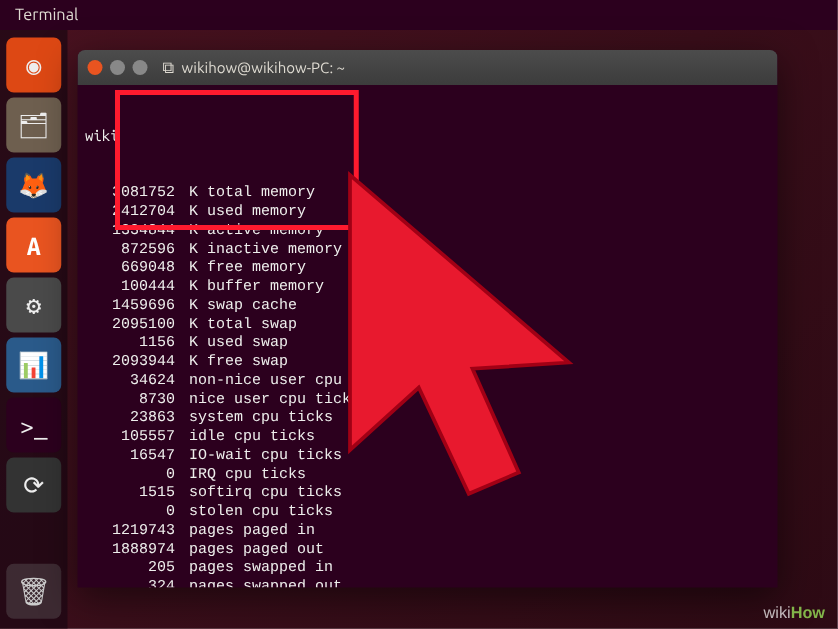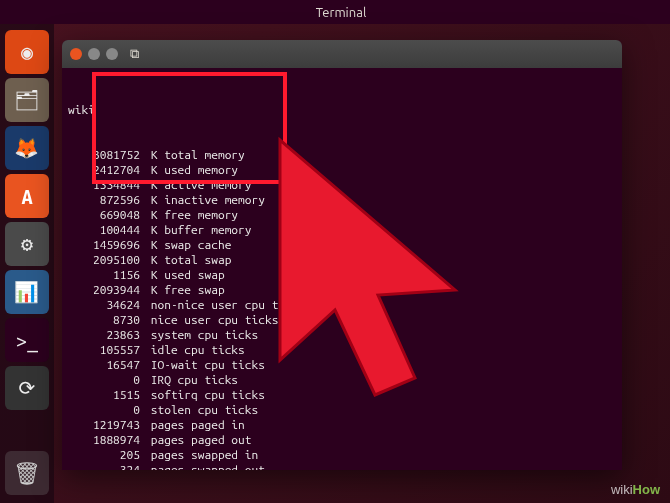--- a/index.html
+++ b/index.html
@@ -5,21 +5,21 @@
   * { margin: 0; padding: 0; box-sizing: border-box; }
   body {
     width: 670px; height: 503px;
     background: linear-gradient(135deg, #4a1220 0%, #3a0e1a 50%, #2d0a14 100%);
     font-family: "Ubuntu Mono", "DejaVu Sans Mono", monospace;
     overflow: hidden; position: relative;
   }
   .top-panel {
     position: absolute; top: 0; left: 0; right: 0; height: 24px;
     background: #2c001e; color: #dfdbd2; font-family: Ubuntu, sans-serif;
-    font-size: 13px; display: flex; align-items: center; padding-left: 12px; justify-content: center;
+    font-size: 13px; display: flex; align-items: center; padding-left: 12px;
   }
   .launcher {
     position: absolute; top: 24px; left: 0; width: 54px; bottom: 0;
     background: rgba(30, 8, 20, 0.75);
     display: flex; flex-direction: column; align-items: center;
     padding-top: 6px; gap: 4px;
   }
   .launcher-item {
     width: 44px; height: 44px; border-radius: 6px;
     background: rgba(255,255,255,0.08);
@@ -55,21 +55,21 @@
   .win-btn { width: 12px; height: 12px; border-radius: 50%; }
   .close-btn { background: #e95420; }
   .min-btn { background: #888; }
   .max-btn { background: #888; }
   .title-icon { margin-left: 6px; font-size: 13px; }
   .terminal-body {
     flex: 1; padding: 4px 6px; color: #eeeeec;
     font-size: 12px; line-height: 15px; white-space: pre;
     overflow: hidden;
   }
-  .line { display: flex; }
+  .line { display: flex; font-family: Liberation Mono, monospace; }
   .num { width: 76px; text-align: right; padding-right: 4px; }
   .highlight-box {
     position: absolute; top: 72px; left: 92px; width: 195px; height: 112px;
     border: 4px solid #ff1a2e; pointer-events: none;
   }
   .big-cursor {
     position: absolute; top: 130px; left: 260px; pointer-events: none;
   }
   .watermark {
     position: absolute; bottom: 6px; right: 10px;
@@ -95,20 +95,21 @@
   <div class="launcher-item updates">⟳</div>
   <div class="trash">🗑</div>
 </div>
 
 <div class="terminal-window">
   <div class="titlebar">
     <span class="win-btn close-btn"></span>
     <span class="win-btn min-btn"></span>
     <span class="win-btn max-btn"></span>
     <span class="title-icon">⧉</span>
+    <span>wikihow@wikihow-PC: ~</span>
   </div>
   <div class="terminal-body">
     <div>wiki</div>
     <div id="lines"><div class="line"><span class="num">3081752</span><span> K total memory</span></div><div class="line"><span class="num">2412704</span><span> K used memory</span></div><div class="line"><span class="num">1334844</span><span> K active memory</span></div><div class="line"><span class="num">872596</span><span> K inactive memory</span></div><div class="line"><span class="num">669048</span><span> K free memory</span></div><div class="line"><span class="num">100444</span><span> K buffer memory</span></div><div class="line"><span class="num">1459696</span><span> K swap cache</span></div><div class="line"><span class="num">2095100</span><span> K total swap</span></div><div class="line"><span class="num">1156</span><span> K used swap</span></div><div class="line"><span class="num">2093944</span><span> K free swap</span></div><div class="line"><span class="num">34624</span><span> non-nice user cpu ticks</span></div><div class="line"><span class="num">8730</span><span> nice user cpu ticks</span></div><div class="line"><span class="num">23863</span><span> system cpu ticks</span></div><div class="line"><span class="num">105557</span><span> idle cpu ticks</span></div><div class="line"><span class="num">16547</span><span> IO-wait cpu ticks</span></div><div class="line"><span class="num">0</span><span> IRQ cpu ticks</span></div><div class="line"><span class="num">1515</span><span> softirq cpu ticks</span></div><div class="line"><span class="num">0</span><span> stolen cpu ticks</span></div><div class="line"><span class="num">1219743</span><span> pages paged in</span></div><div class="line"><span class="num">1888974</span><span> pages paged out</span></div><div class="line"><span class="num">205</span><span> pages swapped in</span></div><div class="line"><span class="num">324</span><span> pages swapped out</span></div></div>
     
   </div>
 </div>
 
 <div class="highlight-box"></div>
 

